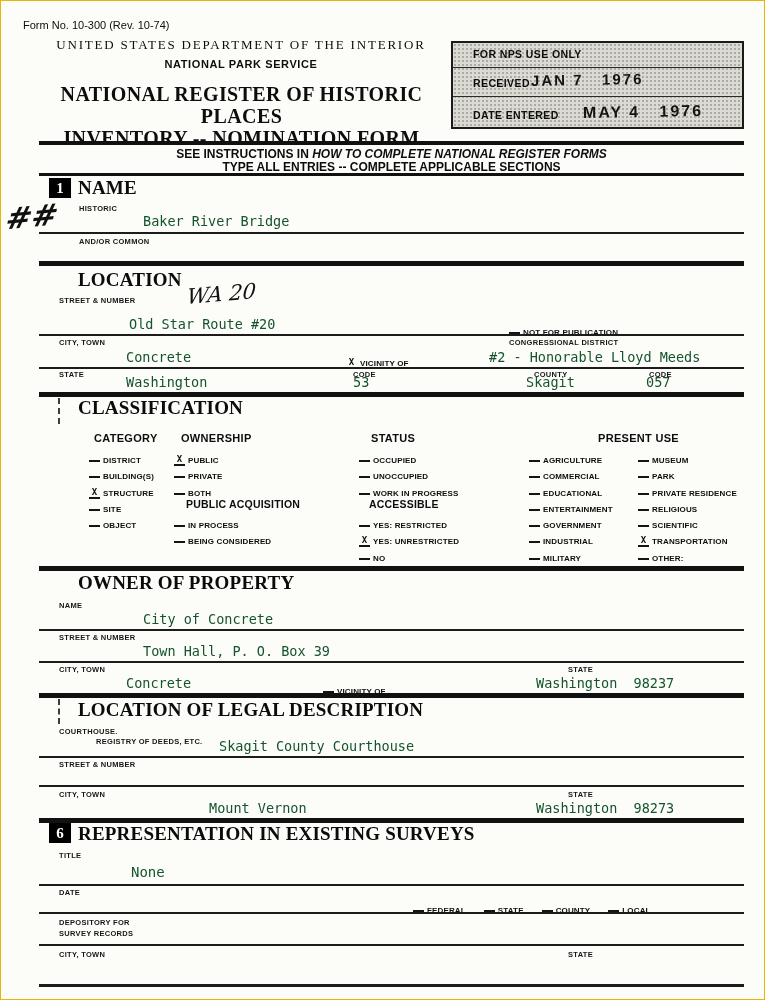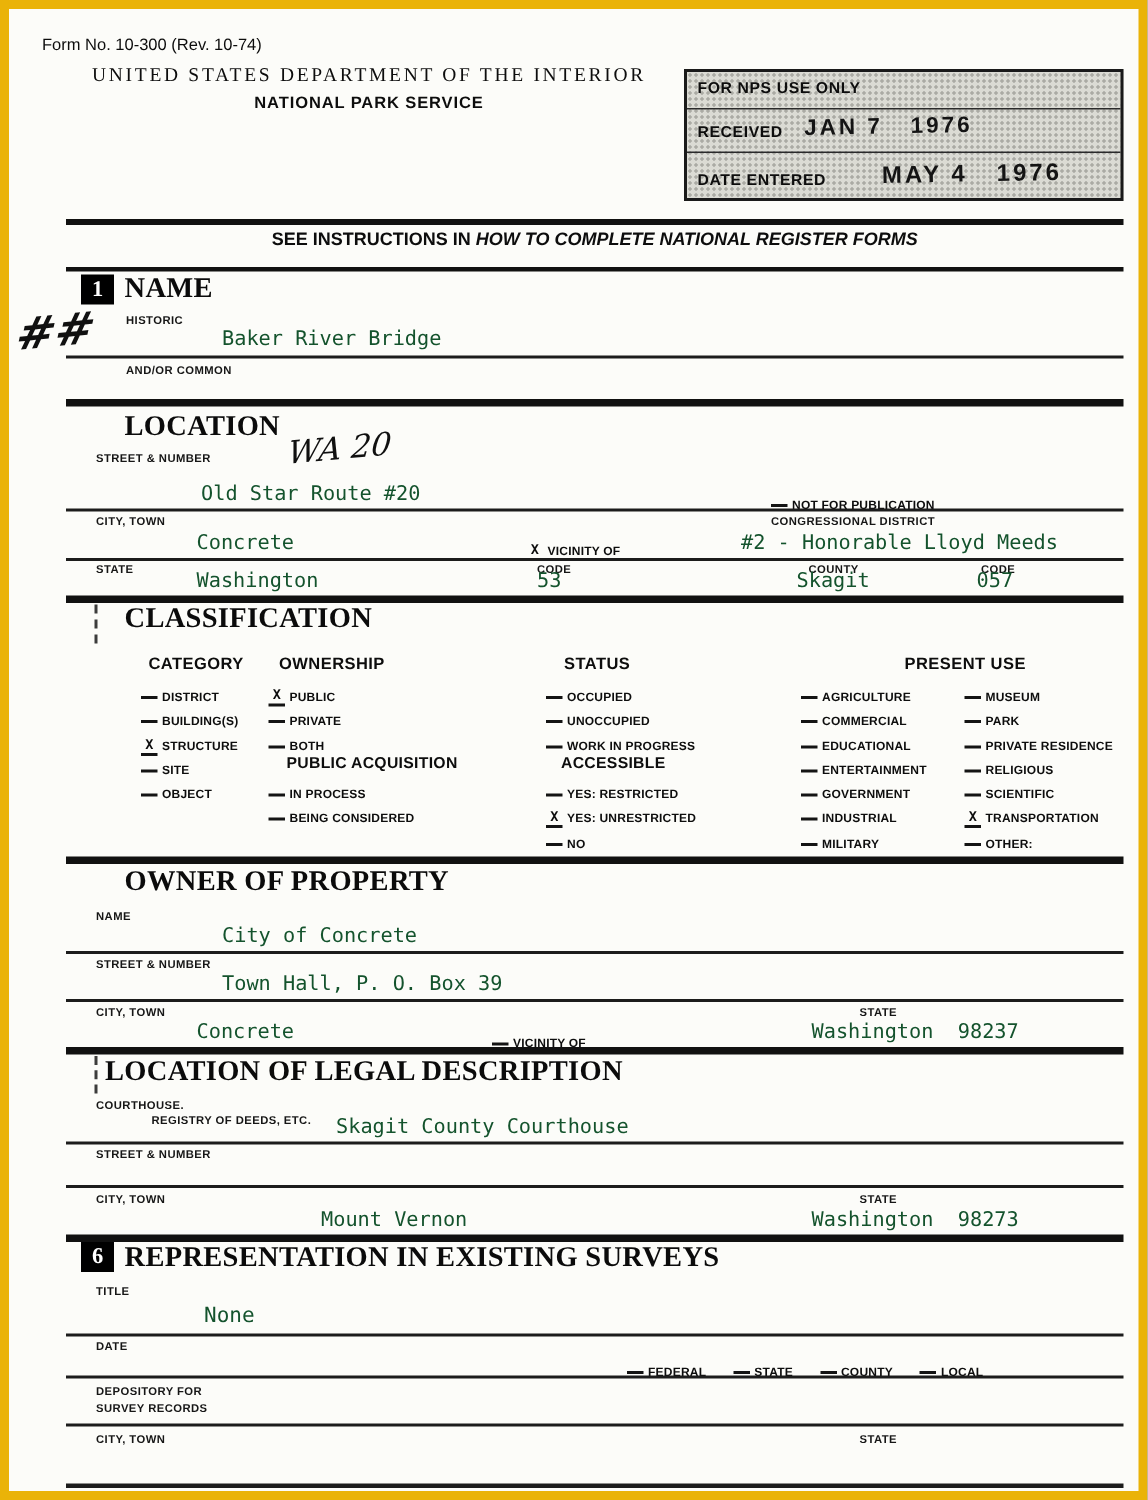--- a/index.html
+++ b/index.html
@@ -1,18 +1,18 @@
 <!DOCTYPE html>
 <html><head>
 <meta charset="utf-8">
 <style>
   html,body{margin:0;padding:0;background:#888;}
   .page{
     position:relative;width:765px;height:1000px;margin:0 auto;
-    background:#fcfcf9;border:6px solid #eab308;box-sizing:border-box;
+    background:#fcfcf9;border:1px solid #eab308;box-sizing:border-box;
     font-family:"Liberation Sans",sans-serif;color:#0d0d0d;overflow:hidden;
   }
   .abs{position:absolute;}
   .lbl{position:absolute;font:bold 7.5px/1.2 "Liberation Sans",sans-serif;letter-spacing:.3px;color:#161616;white-space:nowrap;}
   .val{position:absolute;font:13.5px/1.1 "DejaVu Sans Mono",monospace;color:#14532d;white-space:pre;}
   .sec-title{position:absolute;font:bold 19px/1 "Liberation Serif",serif;letter-spacing:.2px;color:#0b0b0b;white-space:nowrap;}
   .bar{position:absolute;left:38px;width:705px;background:#111;}
   .uline{position:absolute;left:38px;width:705px;height:2px;background:#1c1c1c;}
   .numbox{position:absolute;width:22px;height:20px;background:#000;color:#fff;
     font:bold 15px/20px "Liberation Serif",serif;text-align:center;}
@@ -31,55 +31,60 @@
   .main-title{position:absolute;left:18px;top:82px;width:445px;text-align:center;
     font:bold 20px/22px "Liberation Serif",serif;letter-spacing:.4px;}
   .instr{position:absolute;left:38px;width:705px;text-align:center;
     font:bold 12px/13px "Liberation Sans",sans-serif;white-space:nowrap;}
   .instr .it{font-style:italic;}
   .npsbox{position:absolute;left:450px;top:40px;width:293px;height:88px;box-sizing:border-box;
     border:2.5px solid #1a1a1a;background-color:#dbdbd4;
     background-image:radial-gradient(circle,rgba(80,80,75,.35) 1px,transparent 1.2px);
     background-size:4px 4px;}
   .nps-row{position:absolute;left:0;width:100%;box-sizing:border-box;border-bottom:1.5px solid #2a2a2a;}
-  .nps-lbl{font:bold 10.5px "Liberation Sans",sans-serif;letter-spacing:.4px;padding:5px 0 0 7px;}
+  .nps-lbl{font:bold 10.5px "Liberation Sans",sans-serif;letter-spacing:.4px;padding:5px 0 0 20px;}
   .stamp{position:absolute;font:bold 15px "Liberation Sans",sans-serif;letter-spacing:2px;white-space:pre;
     color:#141414;transform:rotate(-1deg);}
   .hand{position:absolute;font-family:"DejaVu Serif",serif;font-style:italic;color:#101010;}
   .dash-v{position:absolute;width:0;border-left:2px dashed #3c3c3c;}
 </style>
 </head>
 <body>
 
 <div class="page">
 
   <div class="abs" style="left:22px;top:18px;font-size:11px;">Form No. 10-300 (Rev. 10-74)</div>
 
   <div class="hdr-center">
     <div class="dept">UNITED STATES DEPARTMENT OF THE INTERIOR</div>
     <div class="agency">NATIONAL PARK SERVICE</div>
   </div>
 
+  <div class="main-title">
+    <div>NATIONAL REGISTER OF HISTORIC PLACES</div>
+    <div>INVENTORY -- NOMINATION FORM</div>
+  </div>
 
   <div class="npsbox">
     <div class="nps-row" style="top:0;height:25px;">
       <div class="nps-lbl">FOR NPS USE ONLY</div>
     </div>
     <div class="nps-row" style="top:25px;height:29px;">
       <div class="nps-lbl" style="padding-top:9px;">RECEIVED</div>
     </div>
     <div class="stamp" style="left:78px;top:28px;">JAN 7   1976</div>
     <div class="abs" style="left:0;top:54px;width:100%;">
       <div class="nps-lbl" style="padding-top:12px;">DATE ENTERED</div>
     </div>
     <div class="stamp" style="left:130px;top:60px;font-size:16px;">MAY 4   1976</div>
   </div>
 
   <div class="bar" style="top:140px;height:4px;"></div>
   <div class="instr" style="top:147px;"><span>SEE INSTRUCTIONS IN </span><span class="it">HOW TO COMPLETE NATIONAL REGISTER FORMS</span></div>
+  <div class="instr" style="top:160px;">TYPE ALL ENTRIES -- COMPLETE APPLICABLE SECTIONS</div>
   <div class="bar" style="top:172px;height:3px;"></div>
 
   <div class="numbox" style="left:48px;top:177px;">1</div>
   <div class="sec-title" style="left:77px;top:177px;">NAME</div>
   <div class="hand" style="left:6px;top:198px;font-size:30px;font-weight:bold;transform:skewX(-18deg) rotate(-6deg);">##</div>
   <div class="lbl" style="left:78px;top:203px;">HISTORIC</div>
   <div class="val" style="left:142px;top:213px;">Baker River Bridge</div>
   <div class="uline" style="top:231px;"></div>
   <div class="lbl" style="left:78px;top:236px;">AND/OR COMMON</div>
 
@@ -189,21 +194,21 @@
   <div class="uline" style="top:660px;"></div>
   <div class="lbl" style="left:58px;top:664px;">CITY, TOWN</div>
   <div class="lbl" style="left:567px;top:664px;">STATE</div>
   <div class="val" style="left:125px;top:675px;">Concrete</div>
   <div class="abs" style="left:322px;top:679px;"><span class="cb"></span><span class="ck-t">VICINITY OF</span></div>
   <div class="val" style="left:535px;top:675px;">Washington  98237</div>
 
   <div class="bar" style="top:692px;height:5px;"></div>
 
   <div class="dash-v" style="left:57px;top:698px;height:25px;"></div>
-  <div class="sec-title" style="left:64px;top:699px;">LOCATION OF LEGAL DESCRIPTION</div>
+  <div class="sec-title" style="left:77px;top:699px;">LOCATION OF LEGAL DESCRIPTION</div>
   <div class="lbl" style="left:58px;top:726px;">COURTHOUSE.</div>
   <div class="lbl" style="left:58px;top:736px;padding-left:37px;">REGISTRY OF DEEDS, ETC.</div>
   <div class="val" style="left:218px;top:738px;">Skagit County Courthouse</div>
   <div class="uline" style="top:755px;"></div>
   <div class="lbl" style="left:58px;top:759px;">STREET &amp; NUMBER</div>
   <div class="uline" style="top:784px;"></div>
   <div class="lbl" style="left:58px;top:789px;">CITY, TOWN</div>
   <div class="lbl" style="left:567px;top:789px;">STATE</div>
   <div class="val" style="left:208px;top:800px;">Mount Vernon</div>
   <div class="val" style="left:535px;top:800px;">Washington  98273</div>

